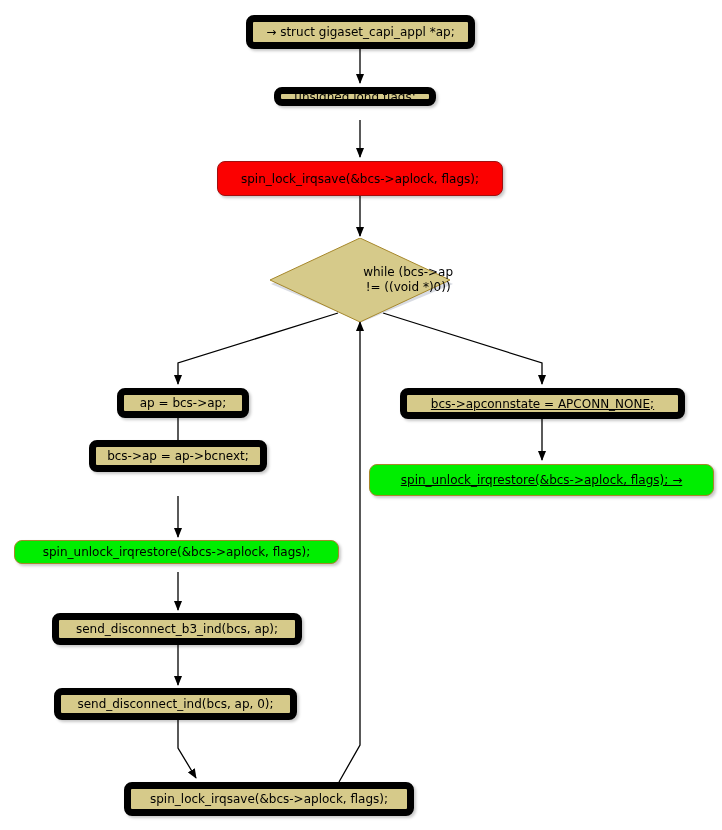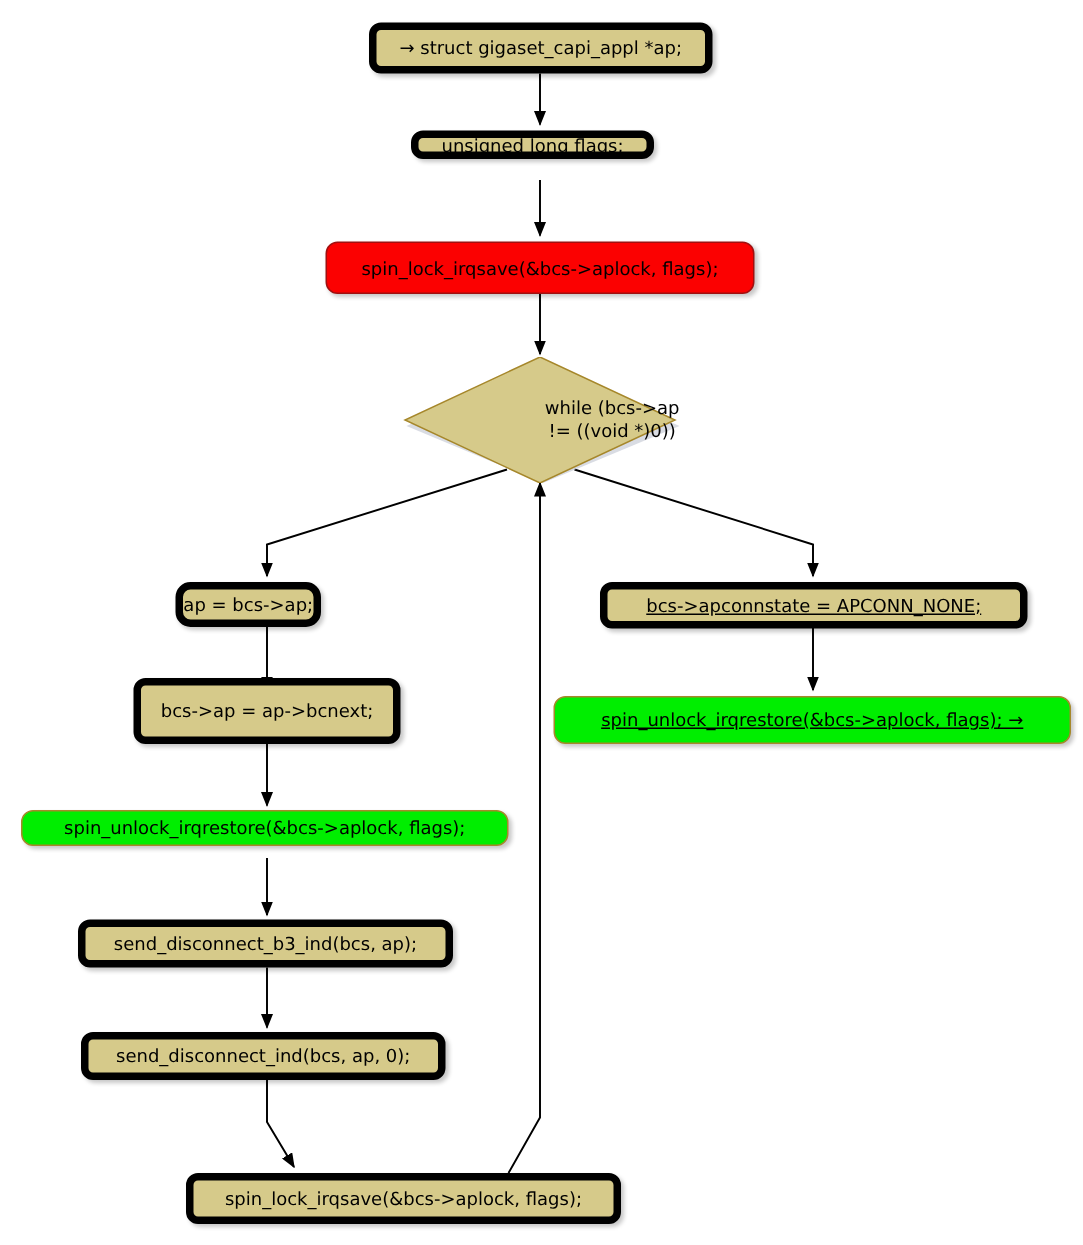--- a/index.html
+++ b/index.html
@@ -35,21 +35,21 @@
     align-items: center;
     justify-content: center;
     text-align: center;
     white-space: nowrap;
     font-size: 12px;
     line-height: 14px;
     color: #000000;
   }
   .node.activity {
     border-radius: 8px;
-    border: 5px solid #000000;
+    border: 7px solid #000000;
     background: #d6ca8a;
     box-shadow: 2px 2px 3px rgba(0,0,0,0.22);
     padding: 0 10px;
   }
   .node.activity.hl-red {
     background: #fb0101;
     border: 1px solid #a01010;
   }
   .node.activity.hl-green {
     background: #00ee00;
@@ -128,25 +128,25 @@
 
   <div class="node decision" style="left:267px; top:238px; width:186px; height:84px;">
     <svg class="diamond-shape" viewBox="0 0 186 84" preserveAspectRatio="none">
       <polygon points="95,5 186,46 95,84 4,46" fill="#b9c0cc" opacity="0.55"></polygon>
       <polygon points="93,0 183,42 93,84 3,42" fill="#d6ca8a" stroke="#a6872b" stroke-width="1"></polygon>
     </svg>
     <span class="diamond-label">while (bcs-&gt;ap
 != ((void *)0))</span>
   </div>
 
-  <div class="node activity" style="left:117px; top:388px; width:97px; height:30px;border-radius:10px;">
+  <div class="node activity" style="left:117px; top:388px; width:132px; height:30px;">
     <span>ap = bcs-&gt;ap;</span>
   </div>
 
-  <div class="node activity" style="left:89px; top:452px; width:178px; height:44px;">
+  <div class="node activity" style="left:89px; top:440px; width:178px; height:32px;">
     <span>bcs-&gt;ap = ap-&gt;bcnext;</span>
   </div>
 
   <div class="node activity hl-green" style="left:14px; top:540px; width:325px; height:24px;">
     <span>spin_unlock_irqrestore(&amp;bcs-&gt;aplock, flags);</span>
   </div>
 
   <div class="node activity" style="left:52px; top:613px; width:250px; height:32px;align-items:center;">
     <span>send_disconnect_b3_ind(bcs, ap);</span>
   </div>

